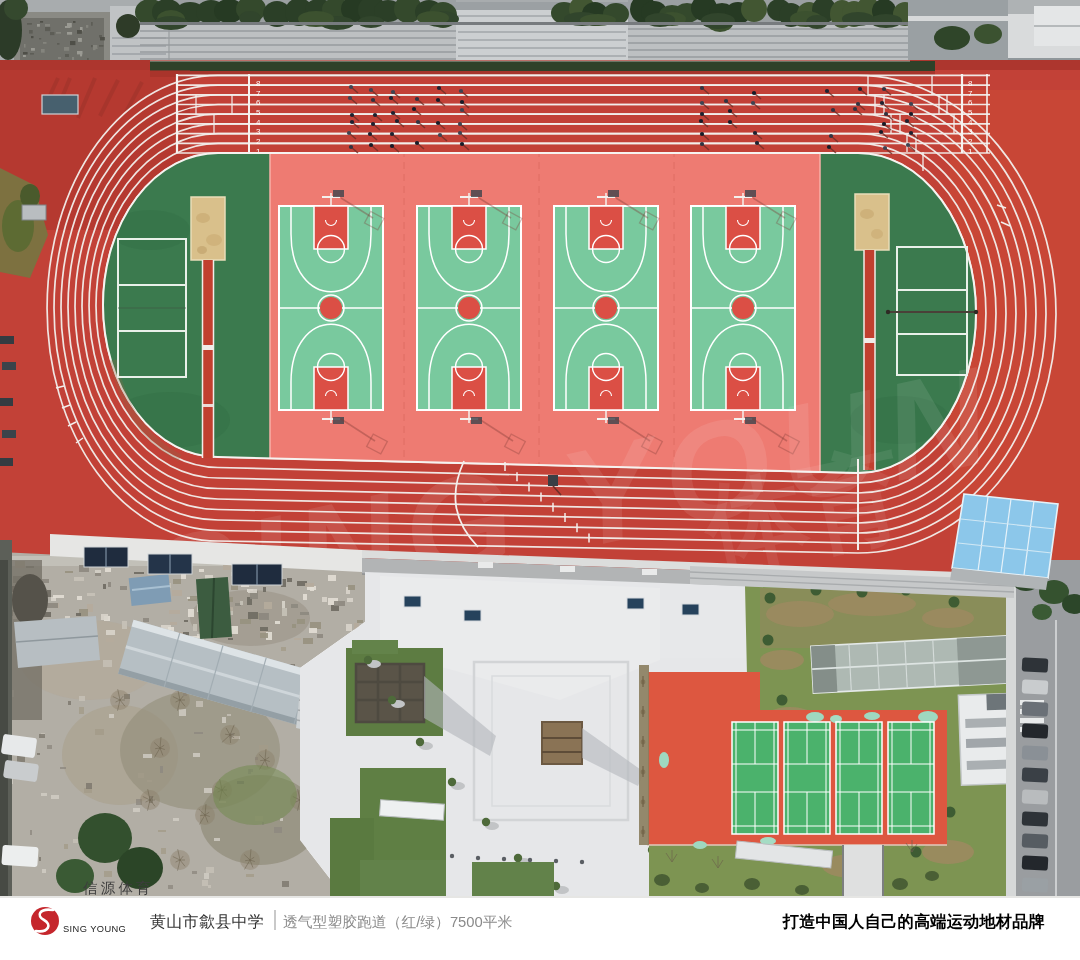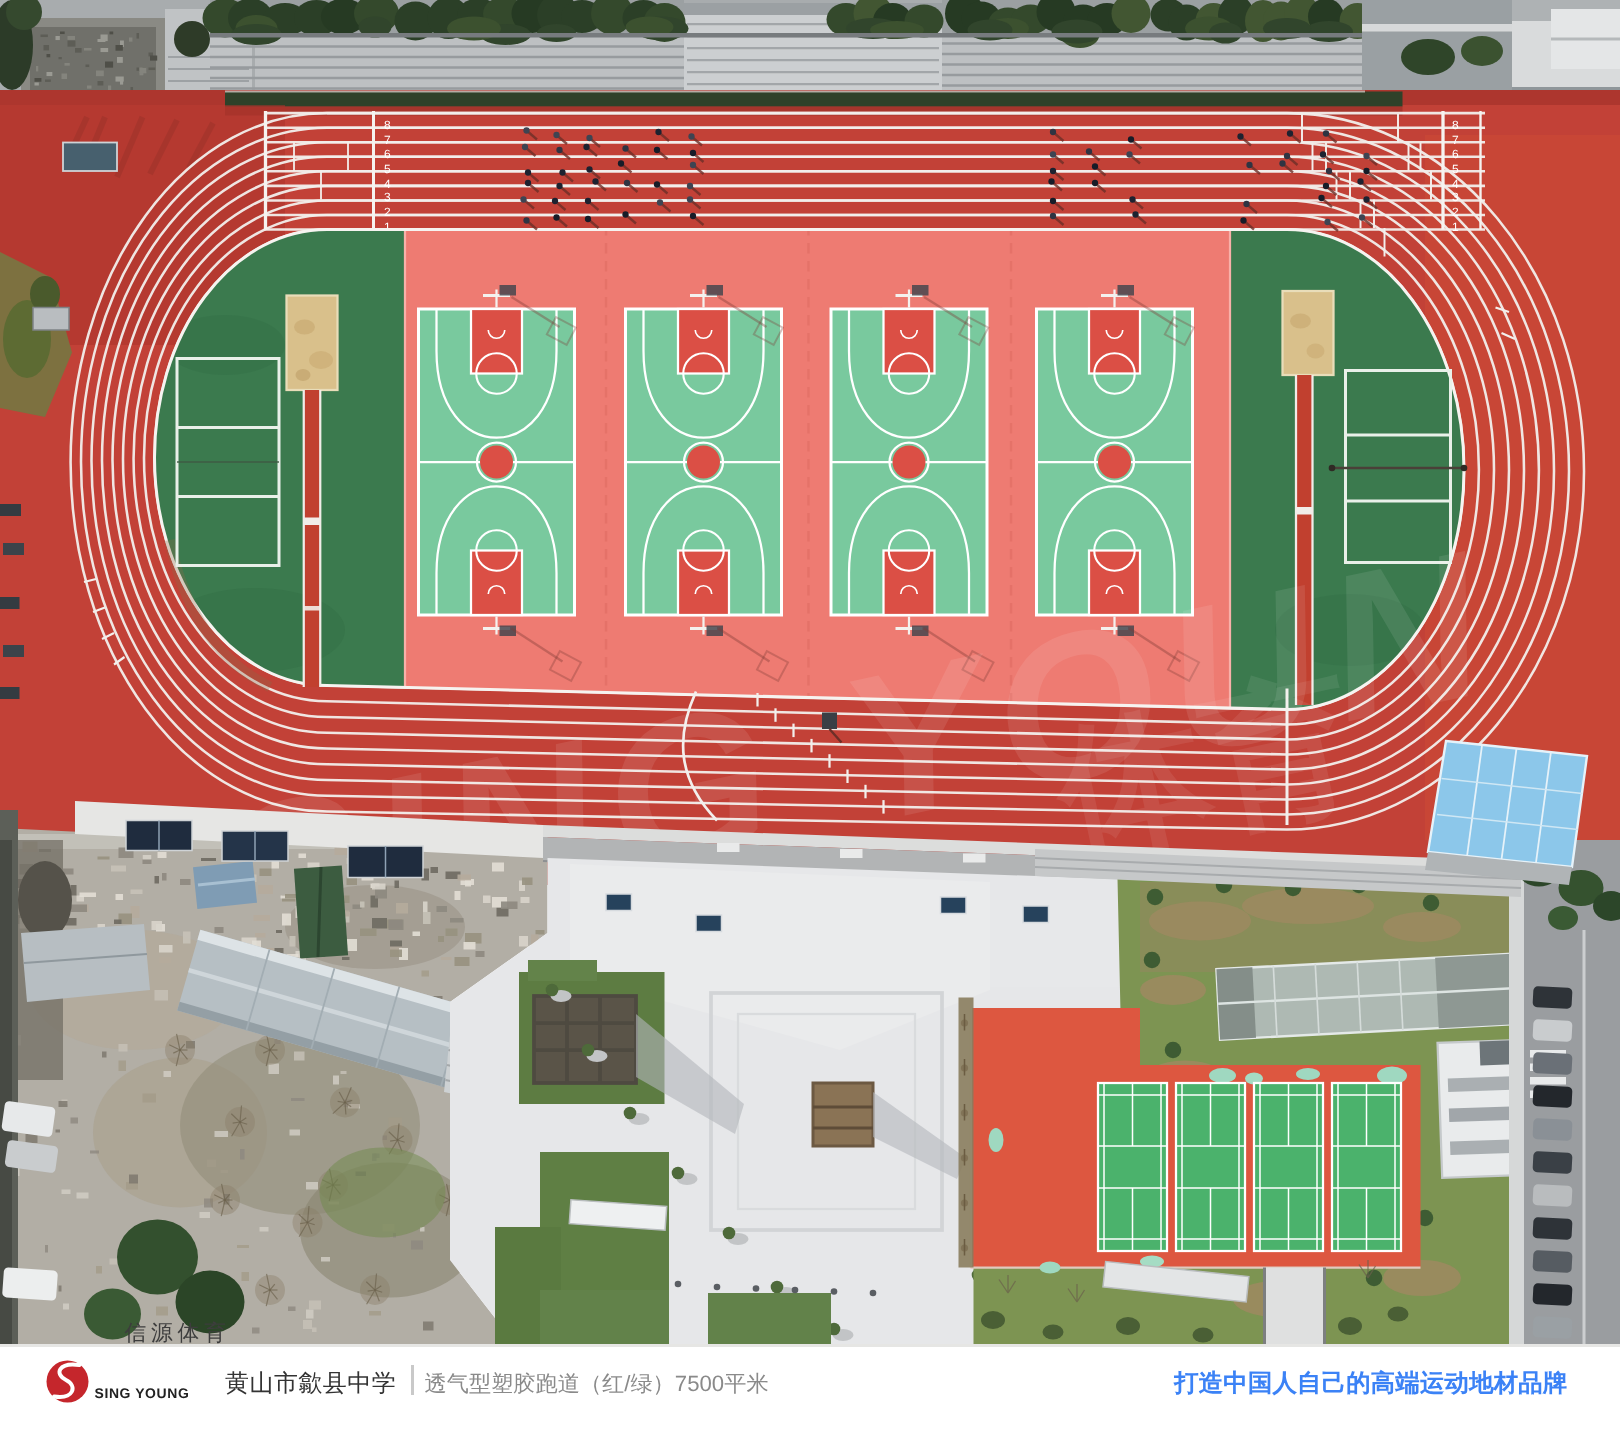--- a/index.html
+++ b/index.html
@@ -1,24 +1,24 @@
 <!DOCTYPE html>
 <html><head><meta charset="utf-8"><style>
 html,body{margin:0;padding:0;background:#ffffff;}
 .page{position:relative;width:1080px;height:960px;overflow:hidden;background:#ffffff;font-family:"Liberation Sans", sans-serif;}
 .photo{position:absolute;top:0;left:0;}
 .footer{position:absolute;left:0;top:898px;width:1080px;height:62px;background:#ffffff;
  font-family:"Liberation Sans", sans-serif;}
 .logo-circle{position:absolute;left:31px;top:907px;width:28px;height:28px;border-radius:50%;background:#c5262c;}
 .brand-cn{position:absolute;left:63px;top:879px;width:80px;font-size:14.5px;font-weight:normal;color:#3d3d3d;letter-spacing:3.2px;white-space:nowrap;margin-left:20px;}
-.brand-en{position:absolute;left:63px;top:924px;font-size:9.3px;font-weight:bold;color:#222222;letter-spacing:0.4px;white-space:nowrap;}
+.brand-en{position:absolute;left:63px;top:924px;font-size:9.3px;font-weight:normal;color:#222222;letter-spacing:0.4px;white-space:nowrap;}
 .school{position:absolute;left:150px;top:912px;font-size:16px;font-weight:normal;color:#333333;letter-spacing:0.3px;white-space:nowrap;}
 .divider{position:absolute;left:274px;top:910px;width:1.5px;height:20px;background:#c9c9c9;}
 .subtitle{position:absolute;left:283px;top:913px;font-size:14.8px;color:#8a8a8a;white-space:nowrap;text-align:right;}
-.slogan{position:absolute;right:35px;top:911px;font-size:16.2px;font-weight:bold;color:#3b82f6;letter-spacing:0.2px;white-space:nowrap;}
+.slogan{position:absolute;right:35px;top:911px;font-size:16.2px;font-weight:bold;color:#000000;letter-spacing:0.2px;white-space:nowrap;}
 </style></head>
 <body>
 <div class="page">
 
 <svg class="photo" width="1080" height="900" viewBox="0 0 1080 900" xmlns="http://www.w3.org/2000/svg">
 
 <rect x="0" y="0" width="1080" height="70" fill="#a8acae"></rect>
 
 <rect x="14" y="12" width="96" height="60" fill="#8a8a84"></rect>
       <rect x="20" y="18" width="84" height="48" fill="#70706a"></rect>

